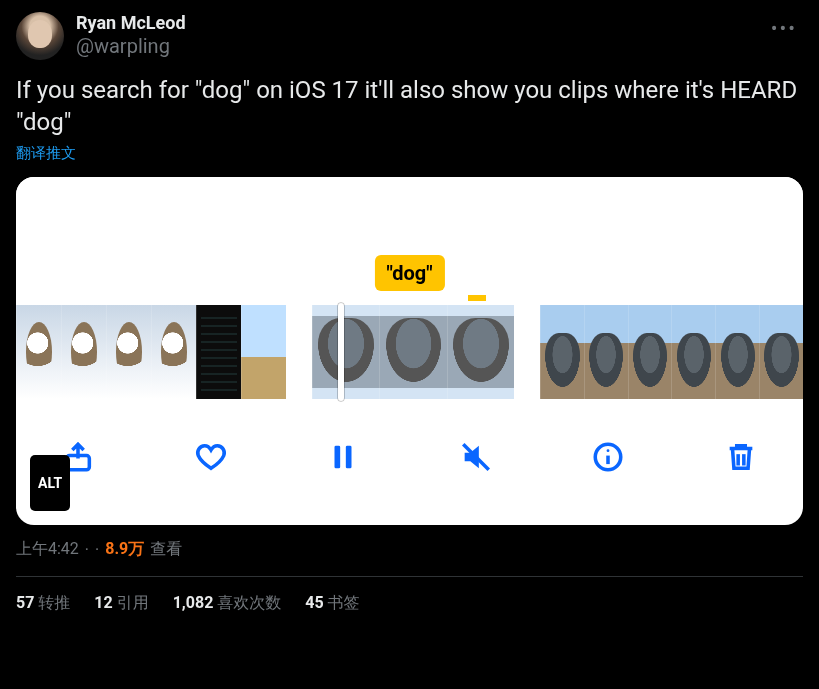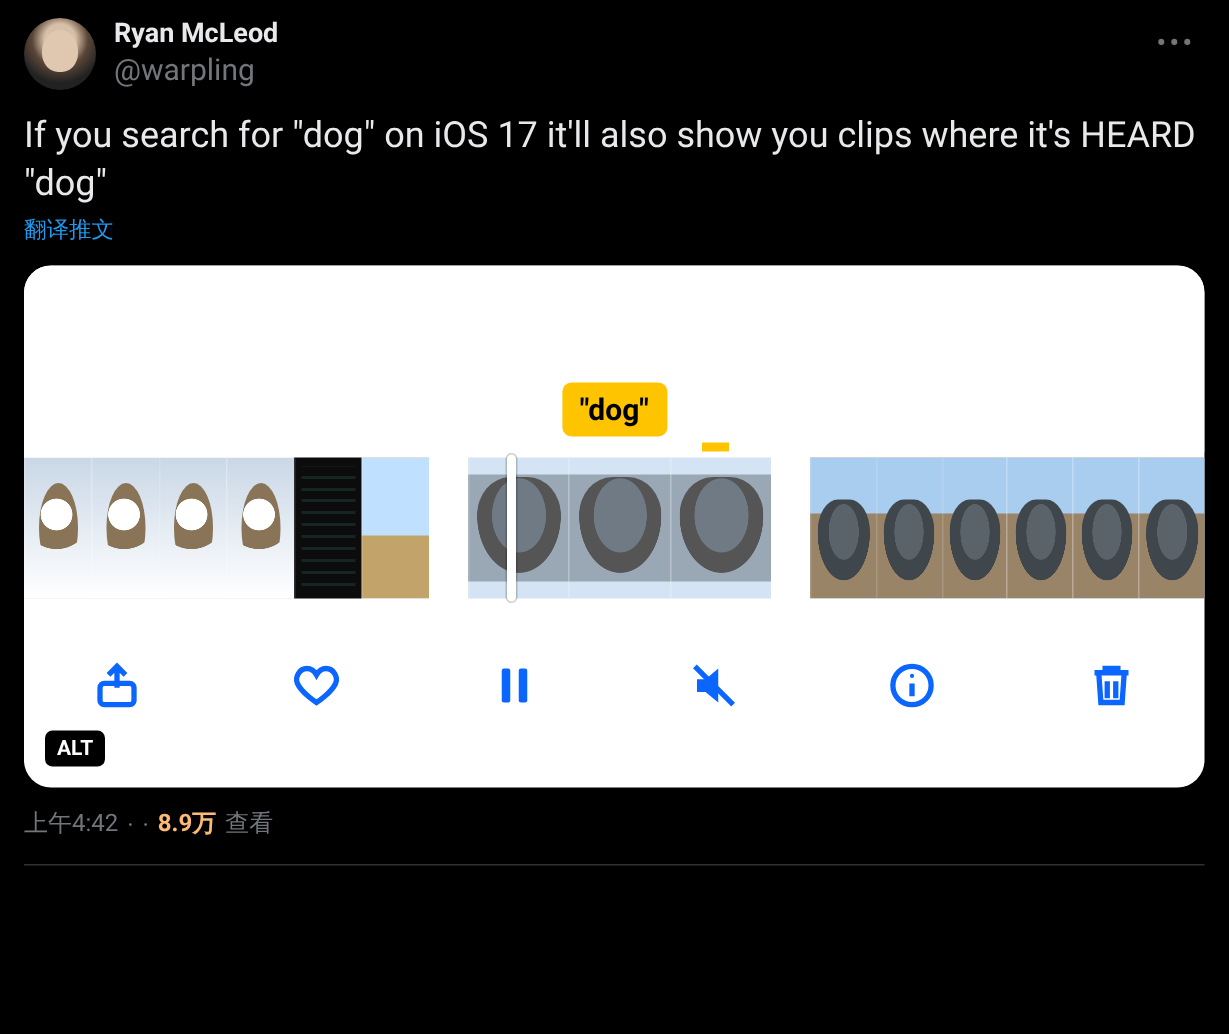--- a/index.html
+++ b/index.html
@@ -199,34 +199,34 @@
   }
   .tb-btn svg{ width:34px;height:34px; stroke:#0a66ff; fill:none; stroke-width:2.5;}
   .alt-badge{
     position:absolute;
     left:14px;
     bottom:14px;
     background:#000;
     color:#fff;
     font-weight:700;
     font-size:14px;
-    padding:4px 8px;
+    padding:20px 8px;
     border-radius:5px;
     margin-top:36px;
   }
   .meta-row{
     margin-top:14px;
     color:#71767b;
     font-size:16px;
     display:flex;
     align-items:center;
     gap:6px;
     text-align:center;
   }
-  .meta-row .views-count{ color:#fdba74; font-weight:700;}
+  .meta-row .views-count{ color:#f97316; font-weight:700;}
   .hr{
     margin-top:16px;
     border:none;
     border-top:1px solid #2f3336;
   }
   .stats-row{
     display:flex;
     gap:24px;
     color:#71767b;
     font-size:16px;
@@ -329,14 +329,20 @@
   <div class="meta-row">
     <span>上午4:42</span>
     <span> · </span>
     <span> · </span>
     <span class="views-count">8.9万</span>
     <span> 查看</span>
   </div>
 
   <hr class="hr">
 
+  <div class="stats-row">
+    <span><span class="num">57</span><span> 转推</span></span>
+    <span><span class="num">12</span><span> 引用</span></span>
+    <span><span class="num">1,082</span><span> 喜欢次数</span></span>
+    <span><span class="num">45</span><span> 书签</span></span>
+  </div>
 
 </div>
 
 </body></html>

